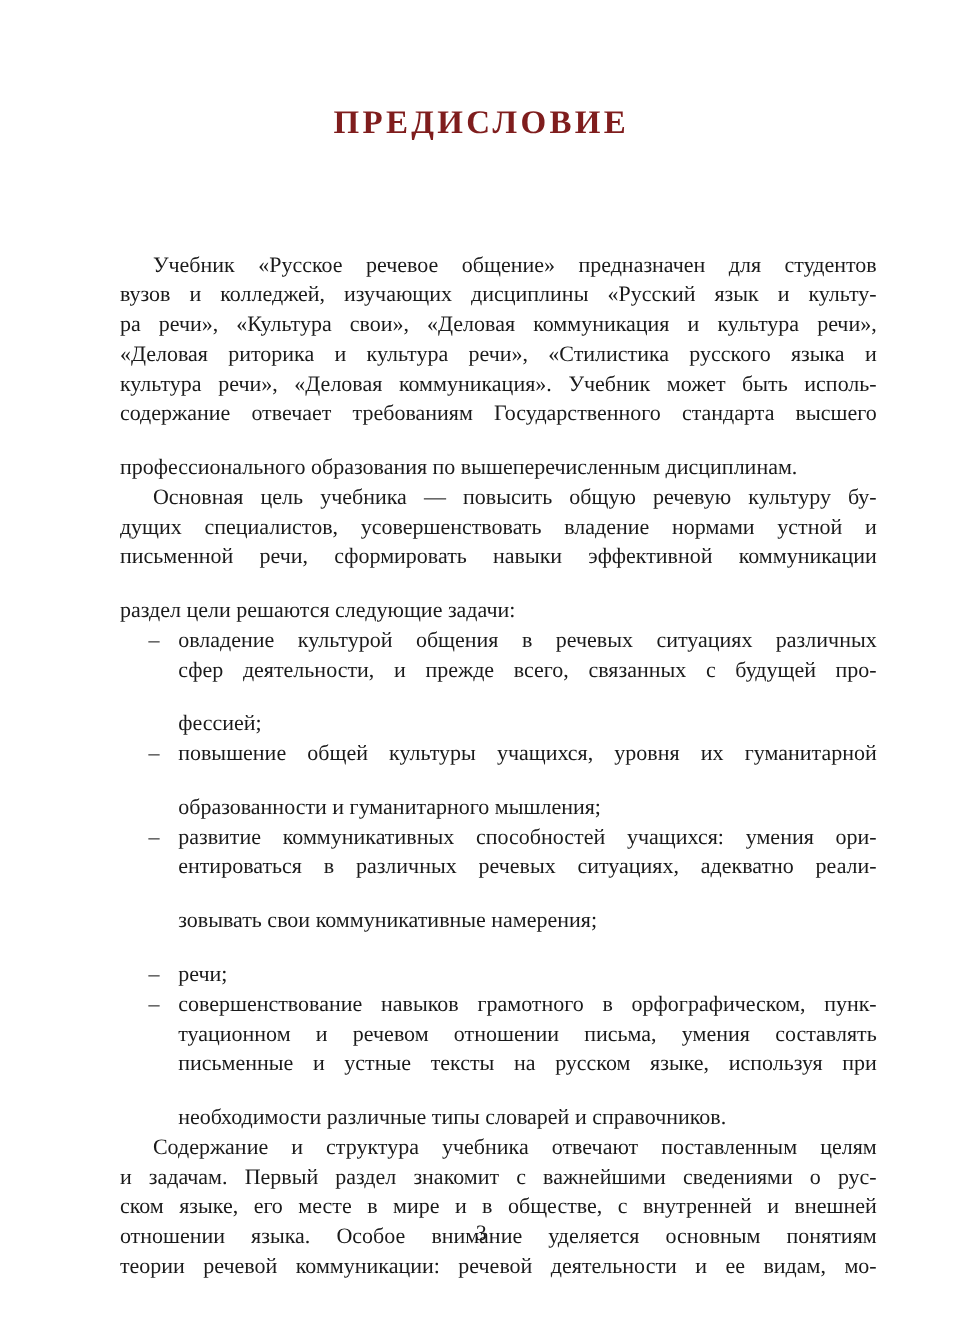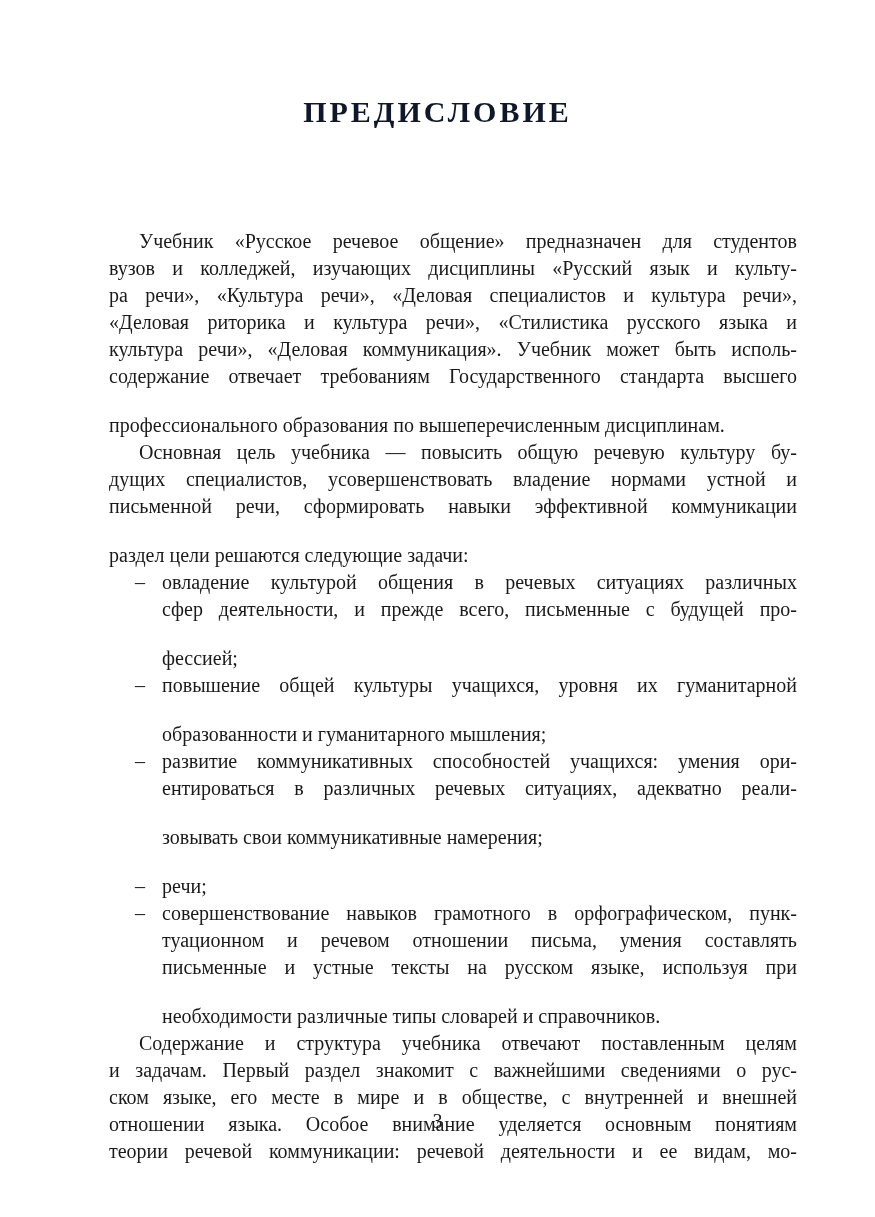--- a/index.html
+++ b/index.html
@@ -15,21 +15,21 @@
   .title {
     position: absolute;
     top: 95px;
     left: 0;
     width: 100%;
     margin: 0;
     text-align: center;
     font-size: 30px;
     font-weight: bold;
     letter-spacing: 3px;
-    color: #0f172a;
+    color: #7f1d1d;
   }
   .body {
     position: absolute;
     top: 228px;
     left: 109px;
     width: 688px;
     font-size: 20px;
     line-height: 27px;
   }
   .line {
@@ -60,40 +60,40 @@
 
 <div class="page">
 
   <h1 class="title">ПРЕДИСЛОВИЕ</h1>
 
   <div class="body">
 
     <div class="para">
       <div class="line indent">Учебник «Русское речевое общение» предназначен для студентов</div>
       <div class="line">вузов и колледжей, изучающих дисциплины «Русский язык и культу-</div>
-      <div class="line">ра речи», «Культура речи», «Деловая специалистов и культура речи»,</div>
+      <div class="line">ра речи», «Культура свои», «Деловая коммуникация и культура речи»,</div>
       <div class="line">«Деловая риторика и культура речи», «Стилистика русского языка и</div>
       <div class="line">культура речи», «Деловая коммуникация». Учебник может быть исполь-</div>
       <div class="line">содержание отвечает требованиям Государственного стандарта высшего</div>
       <div class="line last">профессионального образования по вышеперечисленным дисциплинам.</div>
     </div>
 
     <div class="para">
       <div class="line indent">Основная цель учебника — повысить общую речевую культуру бу-</div>
       <div class="line">дущих специалистов, усовершенствовать владение нормами устной и</div>
       <div class="line">письменной речи, сформировать навыки эффективной коммуникации</div>
       <div class="line last">раздел цели решаются следующие задачи:</div>
     </div>
 
     <div class="list">
 
       <div class="list-item">
         <span class="marker">–</span>
         <div class="line">овладение культурой общения в речевых ситуациях различных</div>
-        <div class="line">сфер деятельности, и прежде всего, письменные с будущей про-</div>
+        <div class="line">сфер деятельности, и прежде всего, связанных с будущей про-</div>
         <div class="line last">фессией;</div>
       </div>
 
       <div class="list-item">
         <span class="marker">–</span>
         <div class="line">повышение общей культуры учащихся, уровня их гуманитарной</div>
         <div class="line last">образованности и гуманитарного мышления;</div>
       </div>
 
       <div class="list-item">

